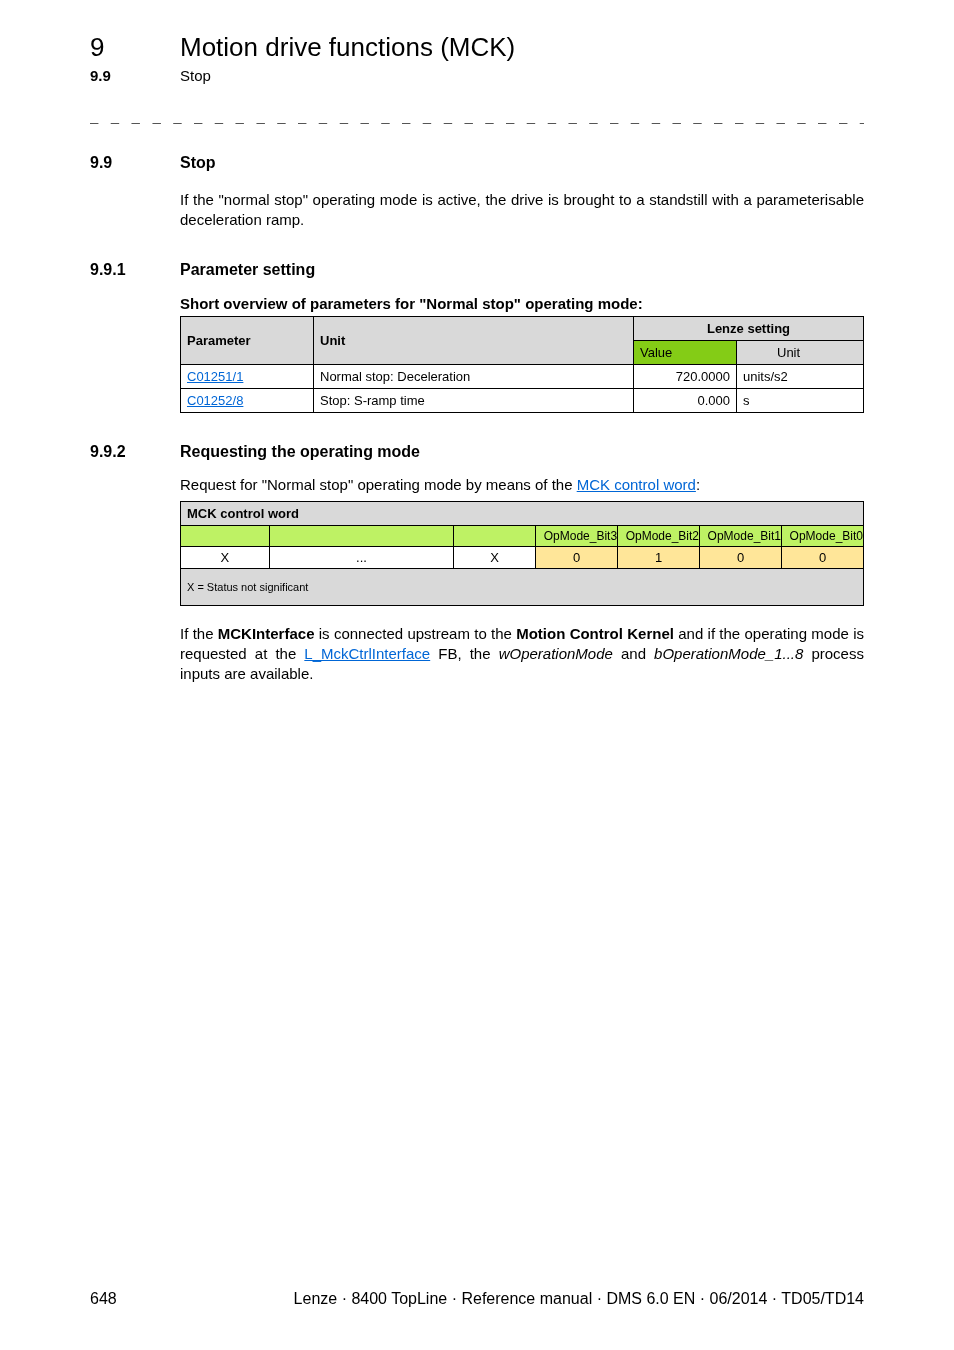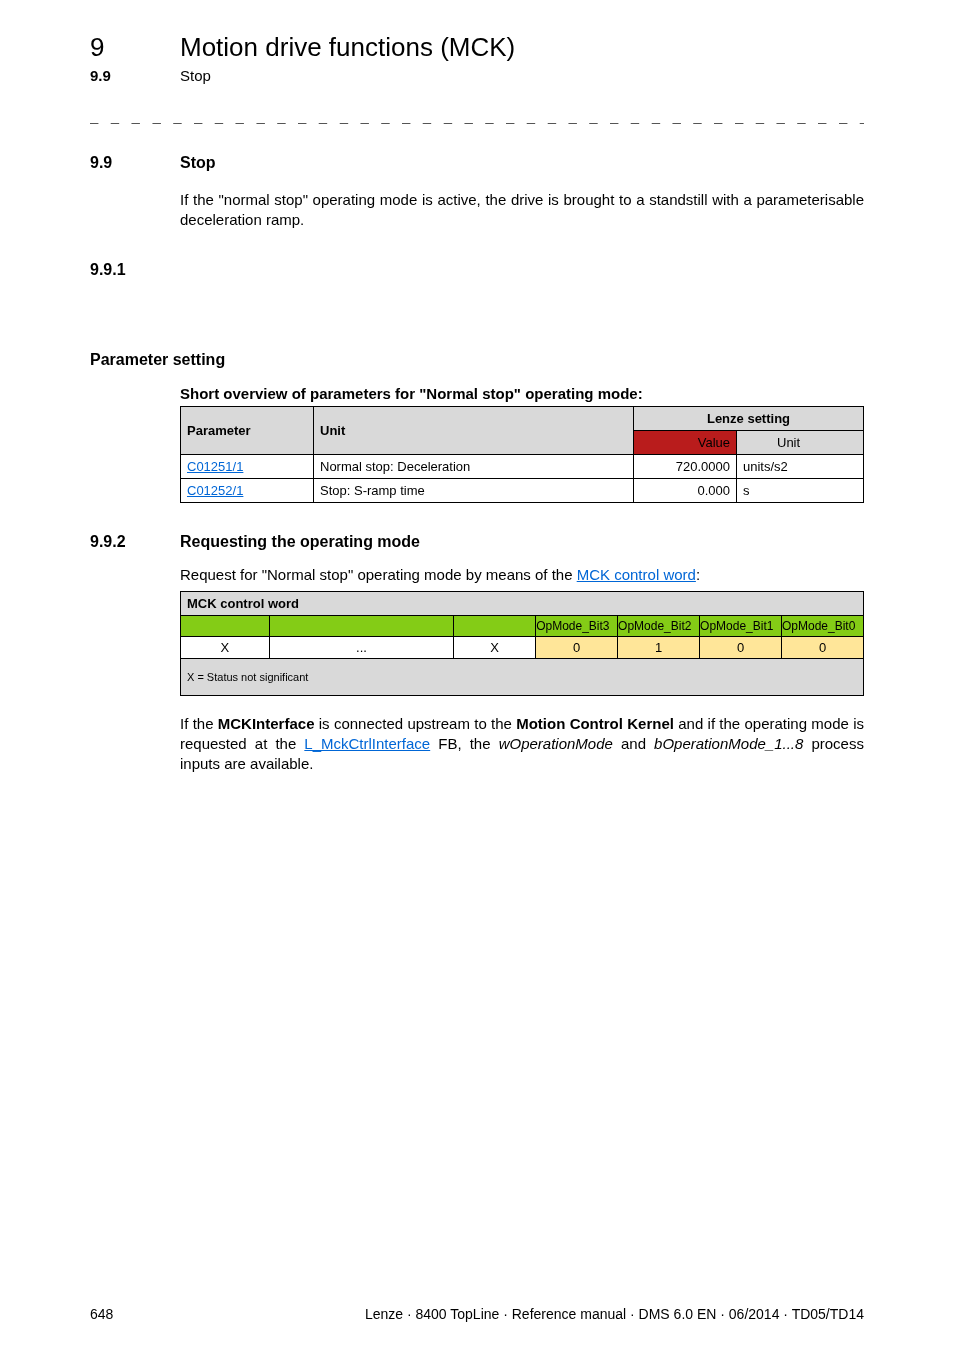--- a/index.html
+++ b/index.html
@@ -84,42 +84,42 @@
     border-bottom: none;
   }
   .mck-head th {
     background: #0070c0;
     color: #ffffff;
     font-weight: 700;
     text-align: center;
     padding: 4px 0;
   }
   .mck-sub td {
-    background: #84cc16;
-    text-align: left;
+    background: #bef264;
+    text-align: right;
     padding: 3px 0;
     font-size: 12px;
   }
   .mck-val td {
     text-align: center;
     padding: 3px 0;
   }
   .mck-val .hl { background: #ffe699; }
   .mck-foot td {
     background: #d9d9d9;
     font-size: 11px;
     padding: 12px 6px;
   }
 
   .footer {
     position: absolute;
-    bottom: 28px;
+    bottom: 42px;
     left: 90px;
     right: 90px;
-    font-size: 14px;
+    font-size: 16px;
     display: flex;
     justify-content: space-between;
     color: #000;
   }
 </style>
 </head>
 <body>
 
 <div class="page">
 
@@ -138,48 +138,48 @@
     <div class="num-col h-sec-num">9.9</div>
     <div class="content-col h-sec-title">Stop</div>
   </div>
   <div class="row">
     <div class="num-col"></div>
     <div class="content-col">
       <p class="body">If the "normal stop" operating mode is active, the drive is brought to a standstill with a parameterisable deceleration ramp.</p>
     </div>
   </div>
 
-  <div class="row" style="margin-top:30px;flex-direction:column;">
+  <div class="row" style="margin-top:30px;">
     <div class="num-col h-sec-num">9.9.1</div>
     <div class="content-col h-sec-title">Parameter setting</div>
   </div>
   <div class="row">
     <div class="num-col"></div>
     <div class="content-col">
       <p class="subhead">Short overview of parameters for "Normal stop" operating mode:</p>
 
       <table class="param-table">
         <tbody>
             <tr>
           <th rowspan="2" style="width:120px;">Parameter</th>
           <th rowspan="2">Unit</th>
           <th colspan="2" style="text-align:center;width:170px;">Lenze setting</th>
         </tr>
         <tr>
-          <th style="text-align:right;font-weight:400;background:#b91c1c;width:90px;">Value</th>
+          <th style="text-align:left;font-weight:400;background:#84cc16;width:90px;">Value</th>
           <th style="text-align:left;font-weight:400;background:#d9d9d9;width:80px;padding-left:40px;">Unit</th>
         </tr>
         <tr>
           <td><a class="link">C01251/1</a></td>
           <td>Normal stop: Deceleration</td>
           <td class="val">720.0000</td>
           <td class="unit">units/s2</td>
         </tr>
         <tr>
-          <td><a class="link">C01252/1</a></td>
+          <td><a class="link">C01252/8</a></td>
           <td>Stop: S-ramp time</td>
           <td class="val">0.000</td>
           <td class="unit">s</td>
         </tr>
       </tbody>
         </table>
     </div>
   </div>
 
   <div class="row" style="margin-top:30px;">

